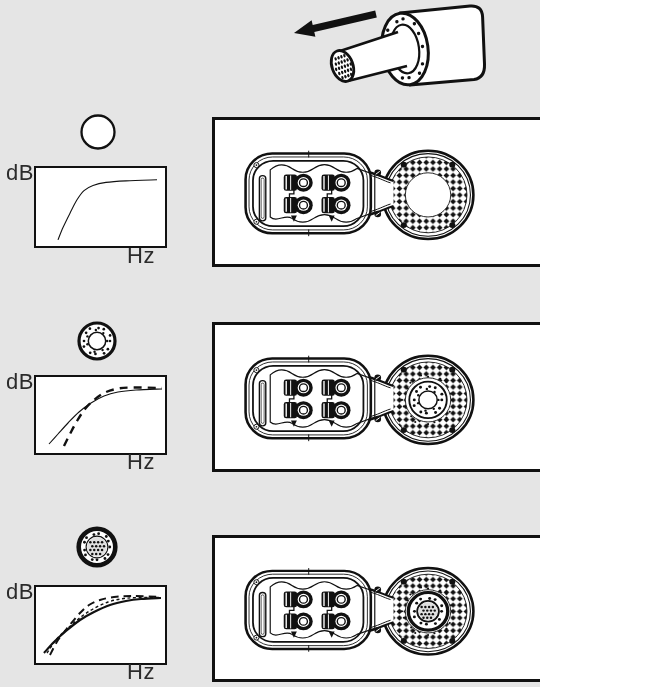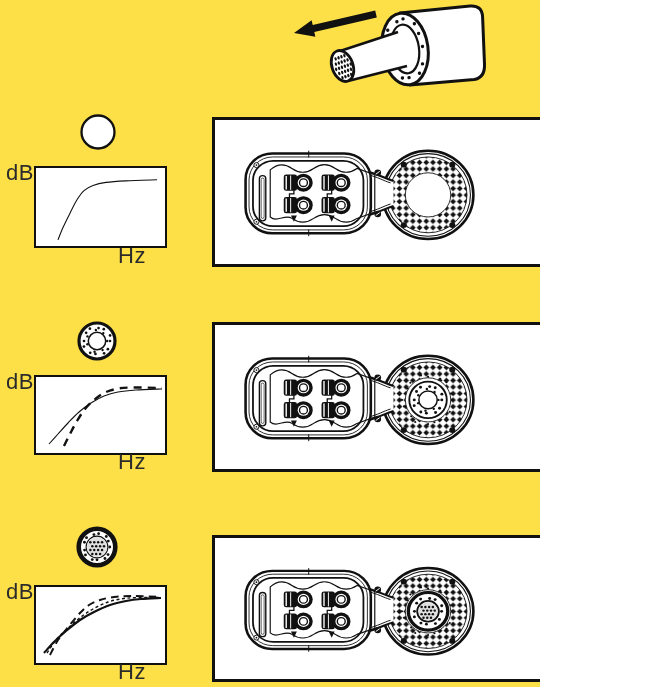--- a/index.html
+++ b/index.html
@@ -1,23 +1,23 @@
 <!DOCTYPE html>
 <html><head>
 <meta charset="utf-8">
 <style>
   html,body{margin:0;padding:0;background:#fff}
-  .stage{position:relative;width:540px;height:687px;background:#fde047;overflow:hidden;
+  .stage{position:relative;width:540px;height:687px;background:#e5e5e5;overflow:hidden;
          font-family:"Liberation Sans",sans-serif}
   .top-illo{position:absolute;left:288px;top:2px;width:220px;height:95px}
   .cap-icon{position:absolute;width:44px;height:44px}
   .plot{position:absolute;left:34px;width:129px;border:2.6px solid #111;background:#fff}
   .axis-label{position:absolute;font-size:22px;color:#2b2b2b;line-height:1;
               font-family:"Liberation Sans",sans-serif;letter-spacing:.5px}
-  .xlab{width:46px;text-align:left}
+  .xlab{width:46px;text-align:center}
   .panel{position:absolute;left:212px;width:437px;border:3px solid #111;
          box-sizing:border-box;background:#fff}
   .panel svg{display:block;width:100%;height:100%}
   .defs-holder{position:absolute;width:0;height:0}
 </style>
 </head>
 <body>
 
 <div class="stage">
 

